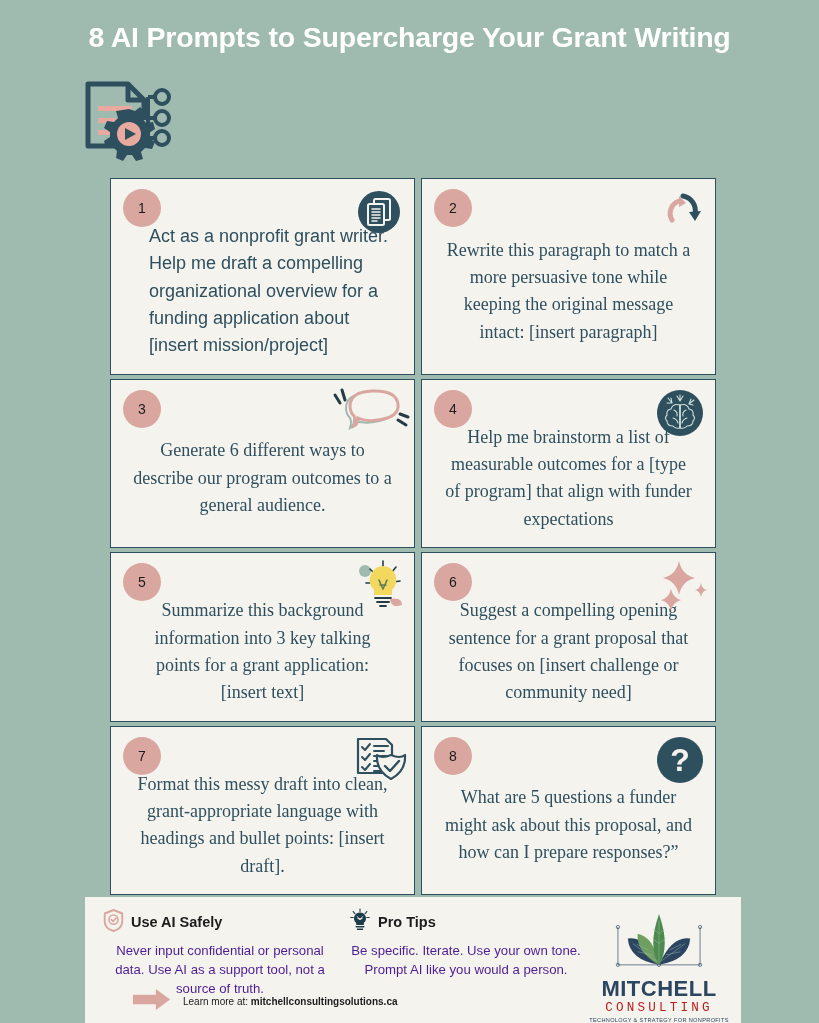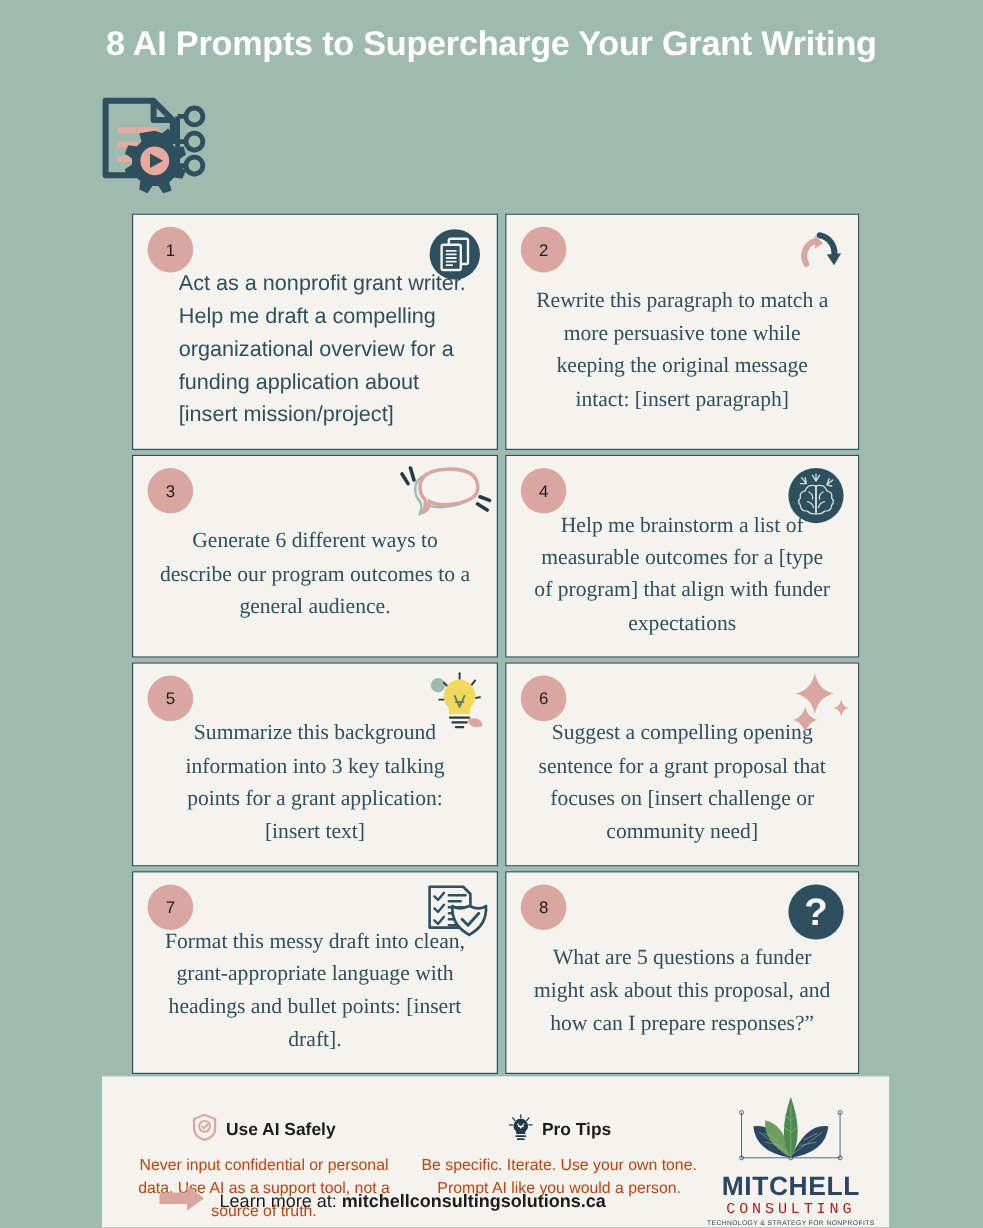--- a/index.html
+++ b/index.html
@@ -122,35 +122,34 @@
     display: flex;
   }
   .footer-col {
     flex: 1 1 50%;
     text-align: center;
     padding: 0 6px;
   }
   .footer-head {
     display: flex;
     align-items: center;
-    justify-content: center;
+    justify-content: flex-start;
     gap: 7px;
     margin-bottom: 4px;
     height: 30px;
-    margin-top: 20px;
   }
   .footer-head-label {
     font-size: 14.5px;
     font-weight: bold;
     color: #1C1C1C;
   }
   .footer-body {
     font-size: 13.2px;
     line-height: 1.45;
-    color: #c2410c;
+    color: #4c1d95;
   }
   #footer-logo {
     flex: 0 0 auto;
     width: 140px;
     display: flex;
     flex-direction: column;
     align-items: center;
     justify-content: flex-start;
     padding-top: 2px;
   }
@@ -177,21 +176,21 @@
   }
   #footer-cta {
     position: absolute;
     left: 46px;
     bottom: 8px;
     display: flex;
     align-items: center;
     gap: 10px;
   }
   #cta-text {
-    font-size: 15px;
+    font-size: 10px;
     color: #1C1C1C;
   }
   #cta-text b { font-weight: bold; }
 </style>
 </head>
 <body>
 
 <div id="header-section">
 
   <h1 id="page-title">8 AI Prompts to Supercharge Your Grant Writing</h1>

